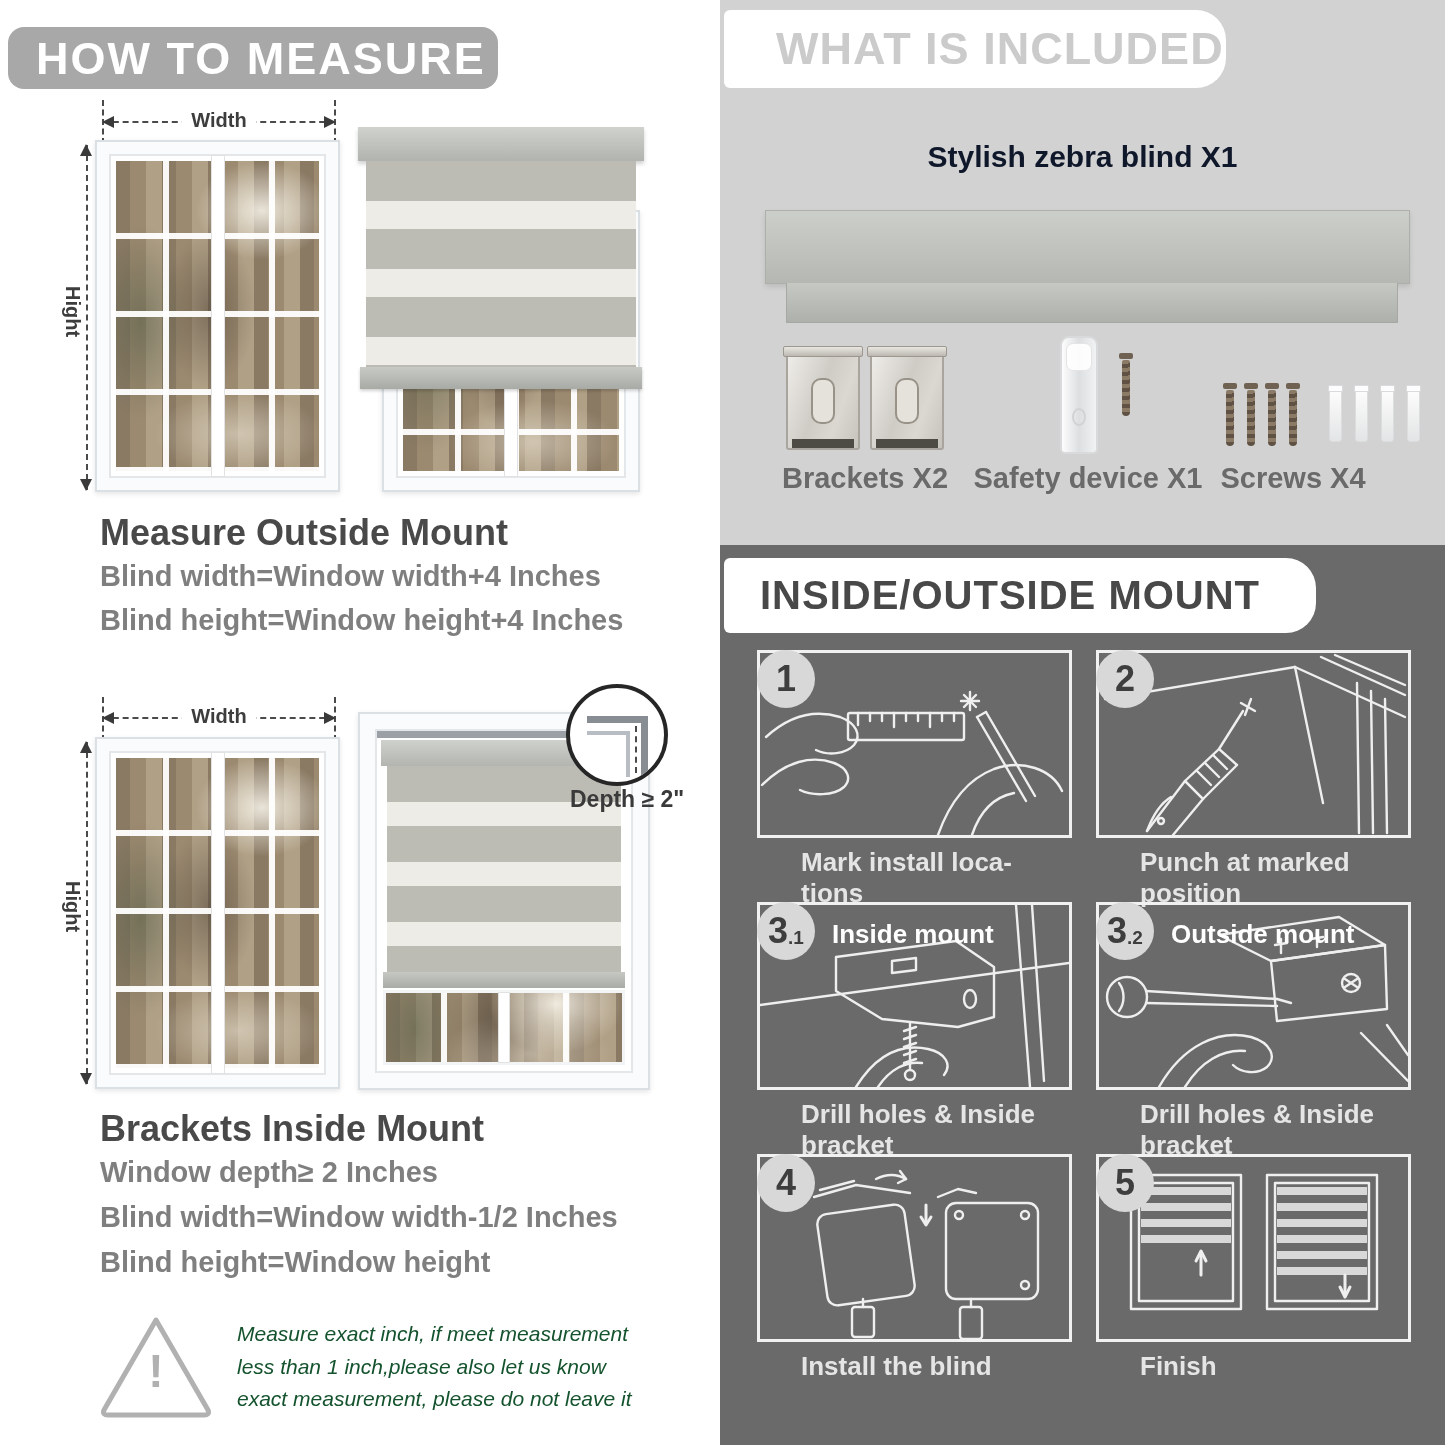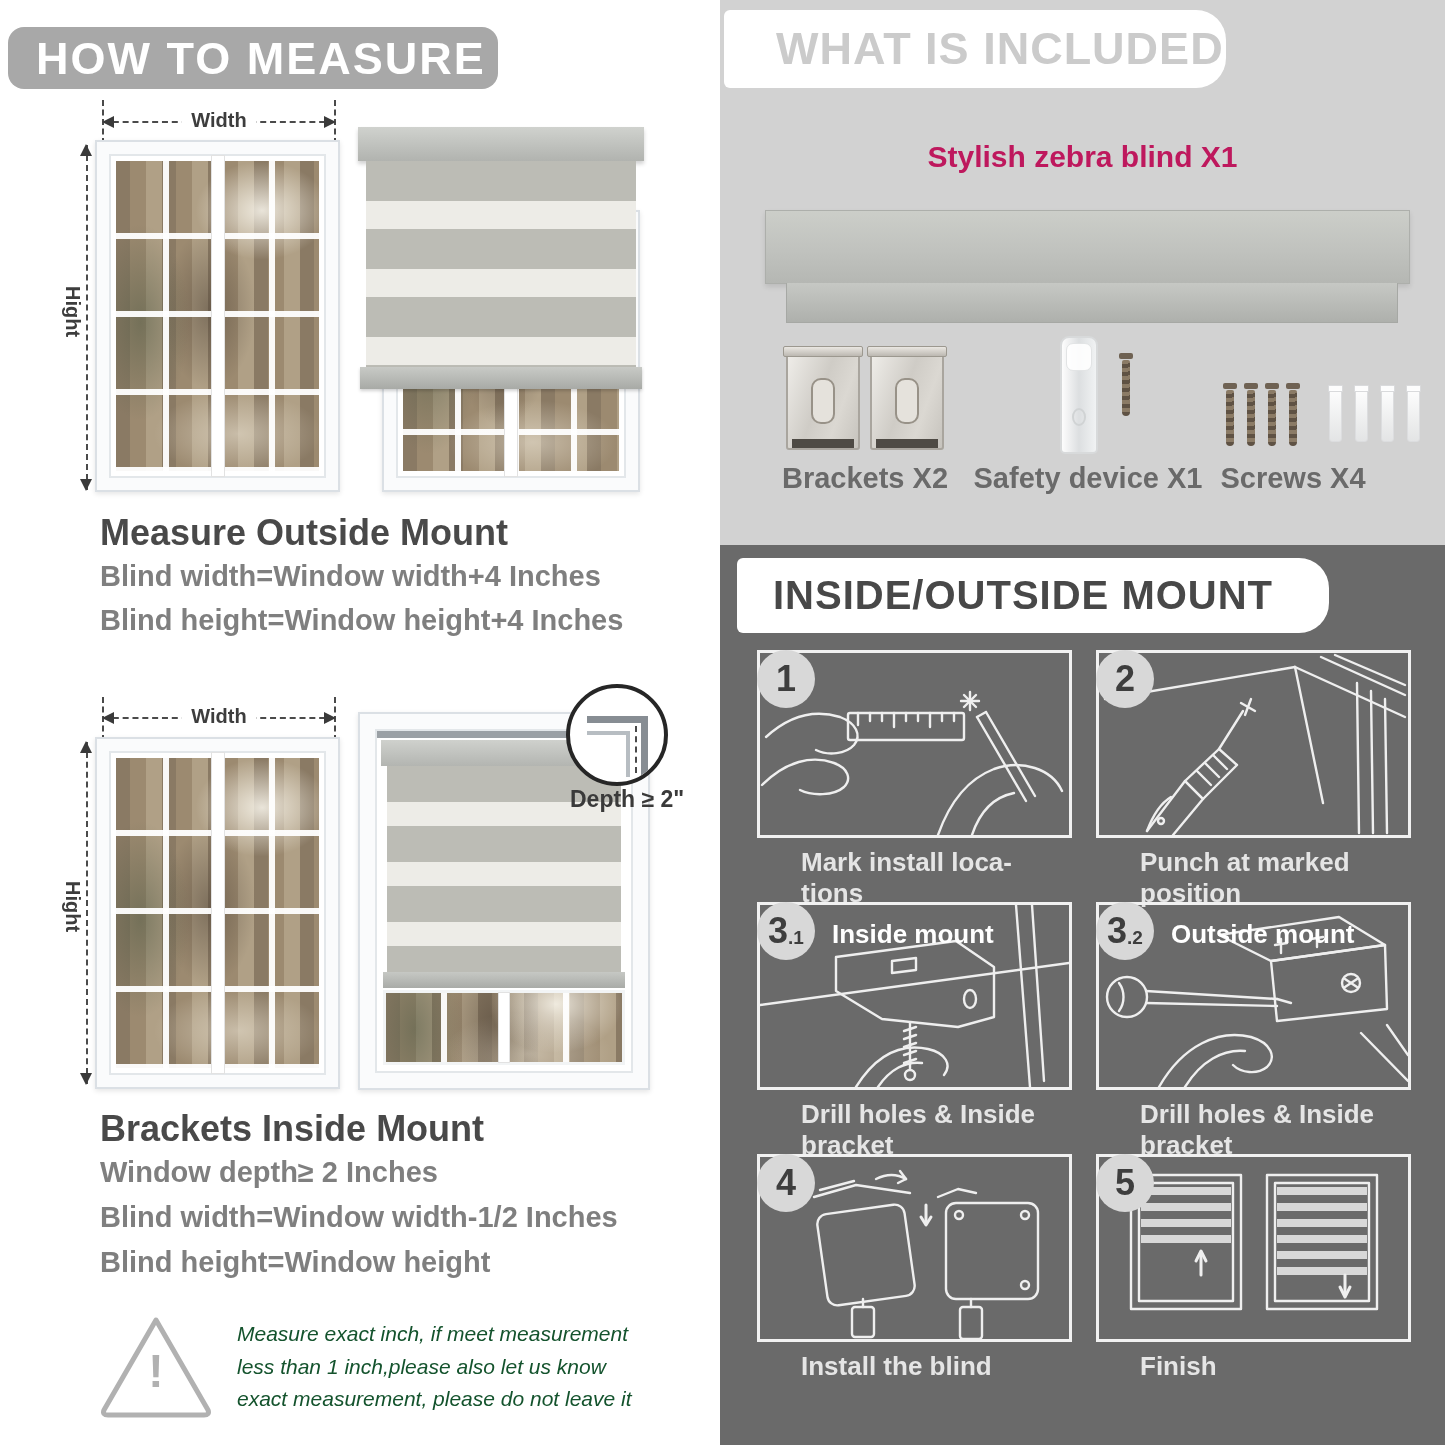--- a/index.html
+++ b/index.html
@@ -89,21 +89,21 @@
 
   .warn-text { font-size:21px; color:#14532d; line-height:1.55;font-style:italic; }
   .warn-mark { font-size:46px; font-weight:bold; color:#b1b1b1; text-align:center; }
 
   
   .right-top { left:720px; top:0; width:725px; height:545px; background:#d2d2d2; }
   .wi-header { position:absolute; left:4px; top:10px; width:502px; height:78px; background:#fff;
      border-radius:6px 30px 30px 6px; color:#cbcbcb; font-weight:bold; font-size:45px;
      letter-spacing:1px; line-height:78px; padding-left:52px; box-sizing:border-box; }
   .product-label { position:absolute; left:0; right:0; top:140px; text-align:center;
-     font-size:30px; font-weight:bold; color:#be185d; }
+     font-size:30px; font-weight:bold; color:#0f172a; }
   .headrail-top { position:absolute; left:45px; top:210px; width:645px; height:74px;
      background:linear-gradient(180deg,#cccec9 0%,#c0c2be 55%,#b5b7b3 100%);
      border:1px solid #adafab; box-shadow:0 3px 5px rgba(0,0,0,.10); box-sizing:border-box; }
   .headrail-bottom { position:absolute; left:66px; top:283px; width:612px; height:40px;
      background:linear-gradient(180deg,#c6c8c4,#aeb0ac); border:1px solid #a6a8a4;
      border-top:none; box-sizing:border-box; }
   .icons-row { display:flex; align-items:flex-start; }
   .bracket { position:relative; width:70px; height:94px;
      background:linear-gradient(110deg,#efede9 0%,#cfccc6 45%,#dbd8d2 70%,#c6c3bd 100%);
      border:2px solid #a9a59e; border-radius:3px; box-shadow:inset 0 3px 0 rgba(255,255,255,.6); }
@@ -126,21 +126,21 @@
      background:#6f6253; border-radius:2px; }
   .anchor { position:relative; width:11px; height:50px;
      background:linear-gradient(180deg,rgba(255,255,255,.95),rgba(229,230,231,.9));
      border:1px solid #dcdddf; border-radius:2px 2px 3px 3px; }
   .anchor::before { content:""; position:absolute; top:-6px; left:-2px; width:13px; height:5px;
      background:rgba(255,255,255,.95); border:1px solid #d9dadc; border-radius:1px; }
   .item-label { position:absolute; text-align:center; font-size:29px; font-weight:bold; color:#6a6a6a; }
 
   
   .right-bottom { left:720px; top:545px; width:725px; height:900px; background:#6a6a6a; }
-  .mt-header { position:absolute; left:17px; top:13px; width:592px; height:75px; background:#fff;
+  .mt-header { position:absolute; left:4px; top:13px; width:592px; height:75px; background:#fff;
      border-radius:6px 30px 30px 6px; color:#484848; font-weight:bold; font-size:40px;
      line-height:75px; padding-left:36px; box-sizing:border-box; letter-spacing:1px; }
   .steps { position:absolute; left:37px; top:105px; display:grid;
      grid-template-columns:315px 315px; grid-template-rows:repeat(3,252px); column-gap:24px; }
   .step-frame { position:relative; width:315px; height:188px; border:3px solid #f1f1f1;
      box-sizing:border-box; }
   .badge { position:absolute; top:-3px; left:-3px; width:58px; height:58px; border-radius:50%;
      background:#d8d8d8; display:flex; align-items:center; justify-content:center;
      color:#3e3e3e; font-weight:bold; }
   .badge .n { font-size:36px; }

